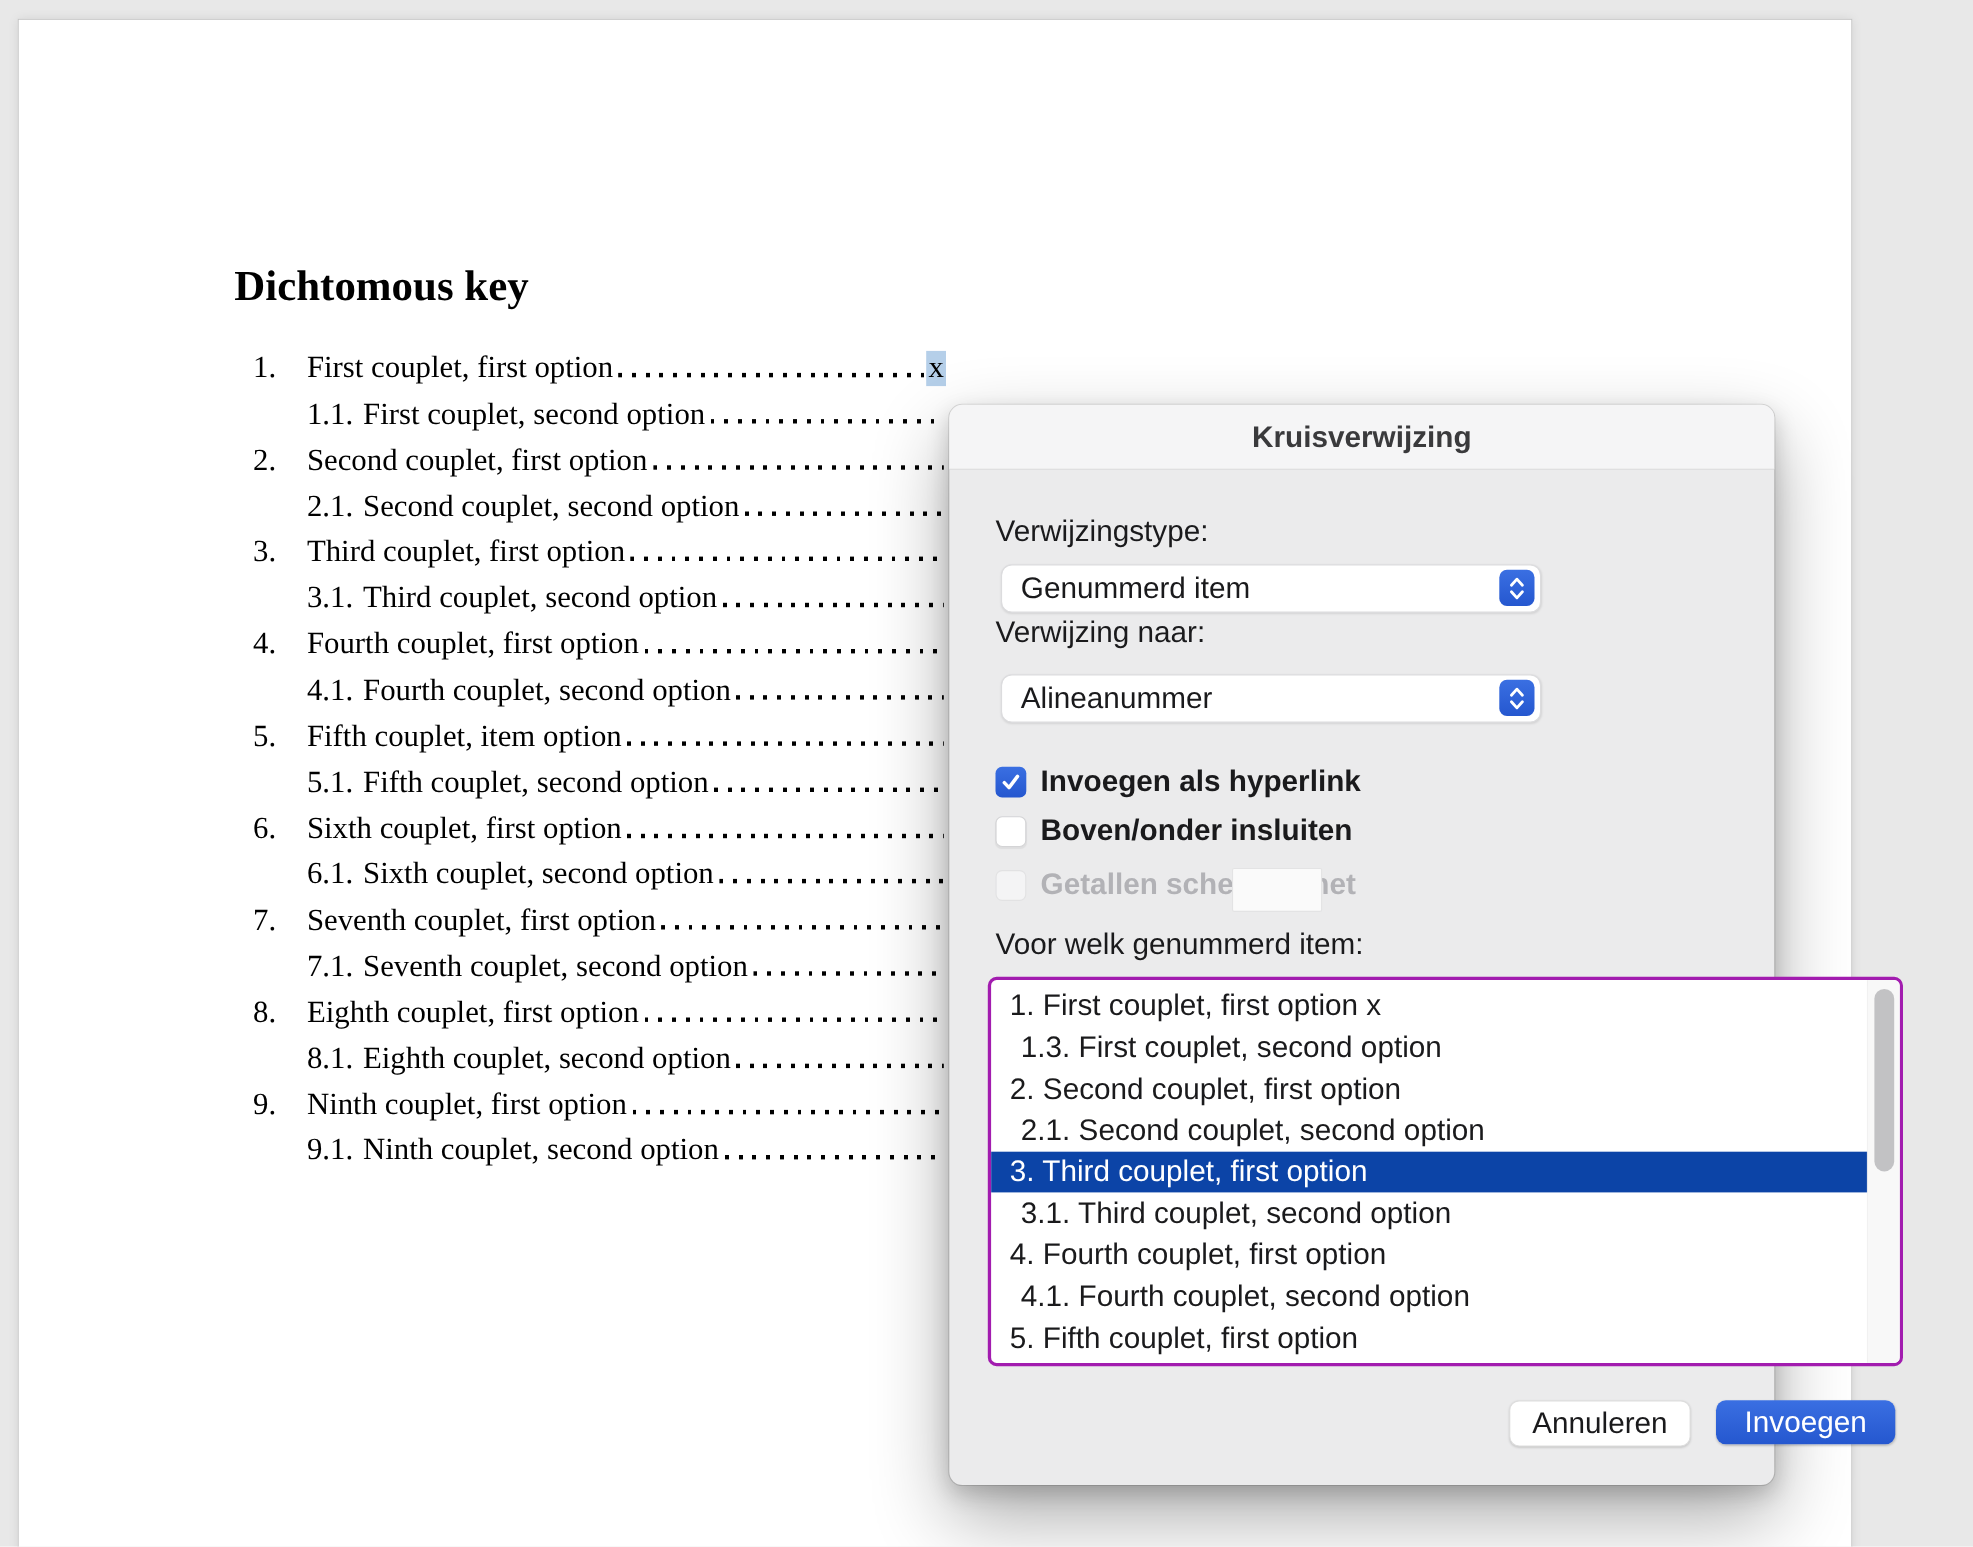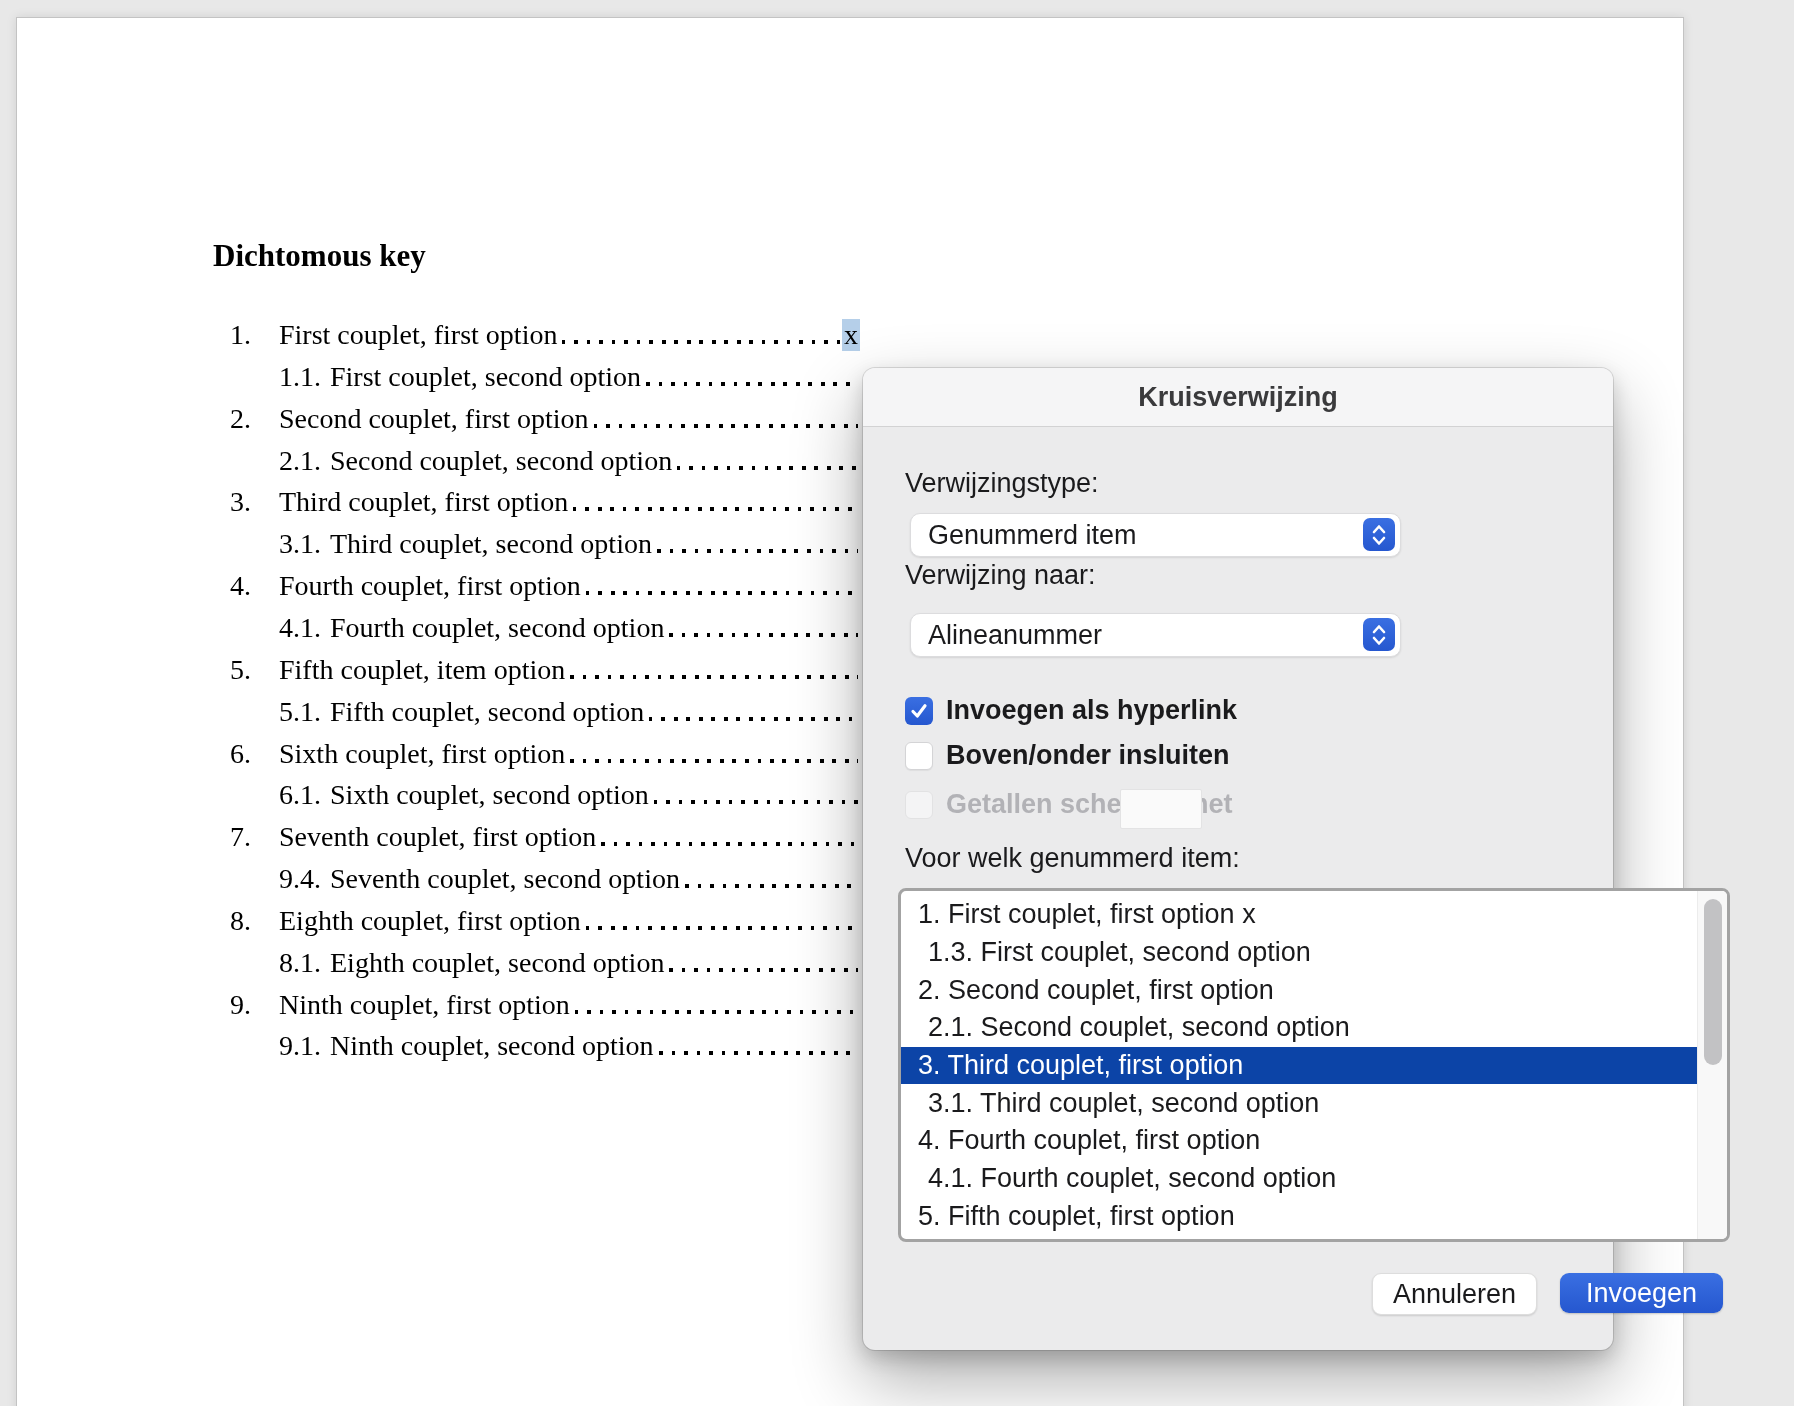--- a/index.html
+++ b/index.html
@@ -10,21 +10,21 @@
   }
   
   #page{
     position:absolute; left:16px; top:17px; width:1666px; height:1420px;
     background:#ffffff; border:1px solid #c3c3c3;
     box-shadow:0 0 10px rgba(0,0,0,0.10);
   }
   #doc-title{
     position:absolute; left:196px; top:220px;
     font-family:"Liberation Serif", serif; font-weight:bold;
-    font-size:31px; color:#000;
+    font-size:39px; color:#000;
   }
   .doc-line{
     position:absolute; display:flex; align-items:baseline;
     font-family:"Liberation Serif", serif; font-size:28px; color:#000;
     height:42px; white-space:nowrap;
   }
   .doc-line .num{flex:none;}
   .doc-line.main{left:213px; width:630px;}
   .doc-line.main .num{width:49px;}
   .doc-line.sub{left:262px; width:581px;}
@@ -74,21 +74,21 @@
   .cb-disabled{background:#f4f4f5; border:1px solid #e2e2e3; width:26px;height:26px;}
   .cb-label{margin-left:13px; font-size:27px; color:#1a1a1c;}
   .cb-label.disabled{color:#b2b2b6;}
   #sep-field{
     position:absolute; left:257px; top:421px; width:80px; height:38px;
     background:#fafafa; border:1px solid #e3e3e4; border-radius:2px;
   }
   #listbox{
     position:absolute; left:35px; top:520px; width:832px; height:354px;
     box-sizing:border-box; background:#fff;
-    border:3px solid #a3a3a3; border-radius:8px;
+    border:3px solid #a21caf; border-radius:8px;
   }
   #list-rows{
     position:absolute; left:0; top:0; right:29px; bottom:0;
     padding-top:5px; overflow:hidden;
   }
   .list-row{
     height:37.7px; display:flex; align-items:center;
     font-size:27px; color:#1a1a1c; white-space:nowrap;
     padding-left:17px;
   }
@@ -185,21 +185,21 @@
           <span class="num">6.1.</span>
           <span>Sixth couplet, second option</span>
           <span class="leader"></span>
         </div>
         <div class="doc-line main" style="top: 803.2px;">
           <span class="num">7.</span>
           <span>Seventh couplet, first option</span>
           <span class="leader"></span>
         </div>
         <div class="doc-line sub" style="top: 845.05px;">
-          <span class="num">9.4.</span>
+          <span class="num">7.1.</span>
           <span>Seventh couplet, second option</span>
           <span class="leader"></span>
         </div>
         <div class="doc-line main" style="top: 886.9px;">
           <span class="num">8.</span>
           <span>Eighth couplet, first option</span>
           <span class="leader"></span>
         </div>
         <div class="doc-line sub" style="top: 928.75px;">
           <span class="num">8.1.</span>

